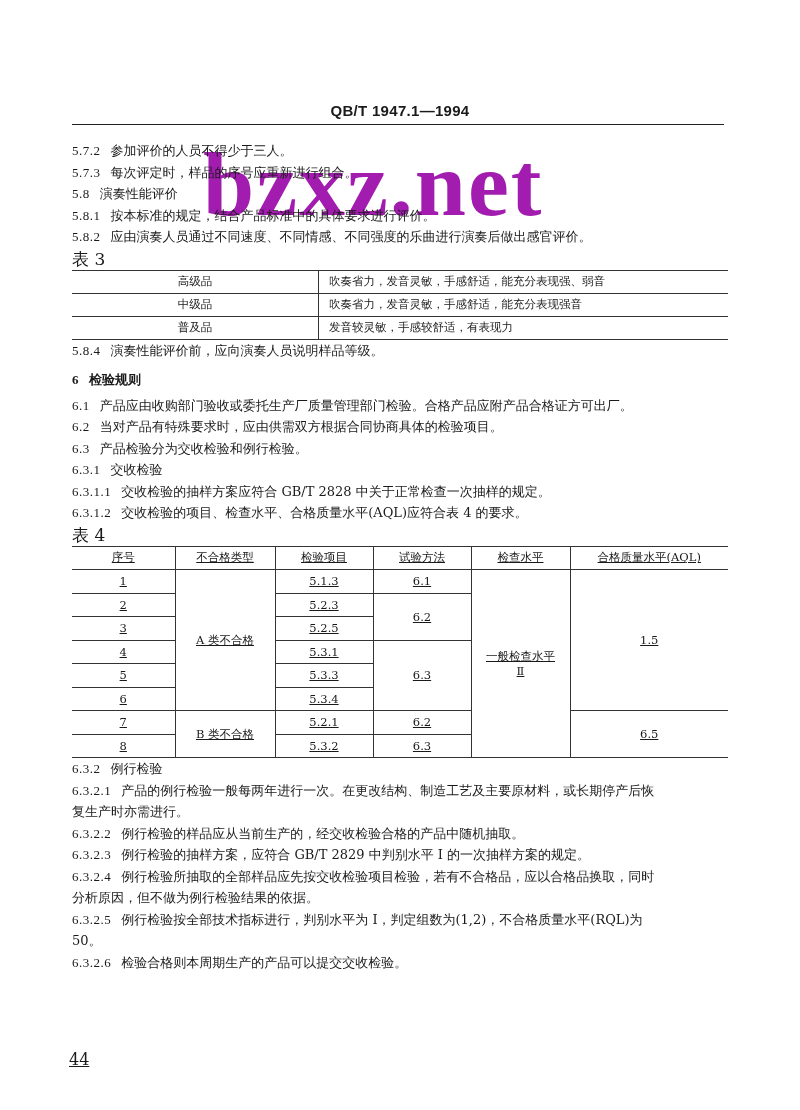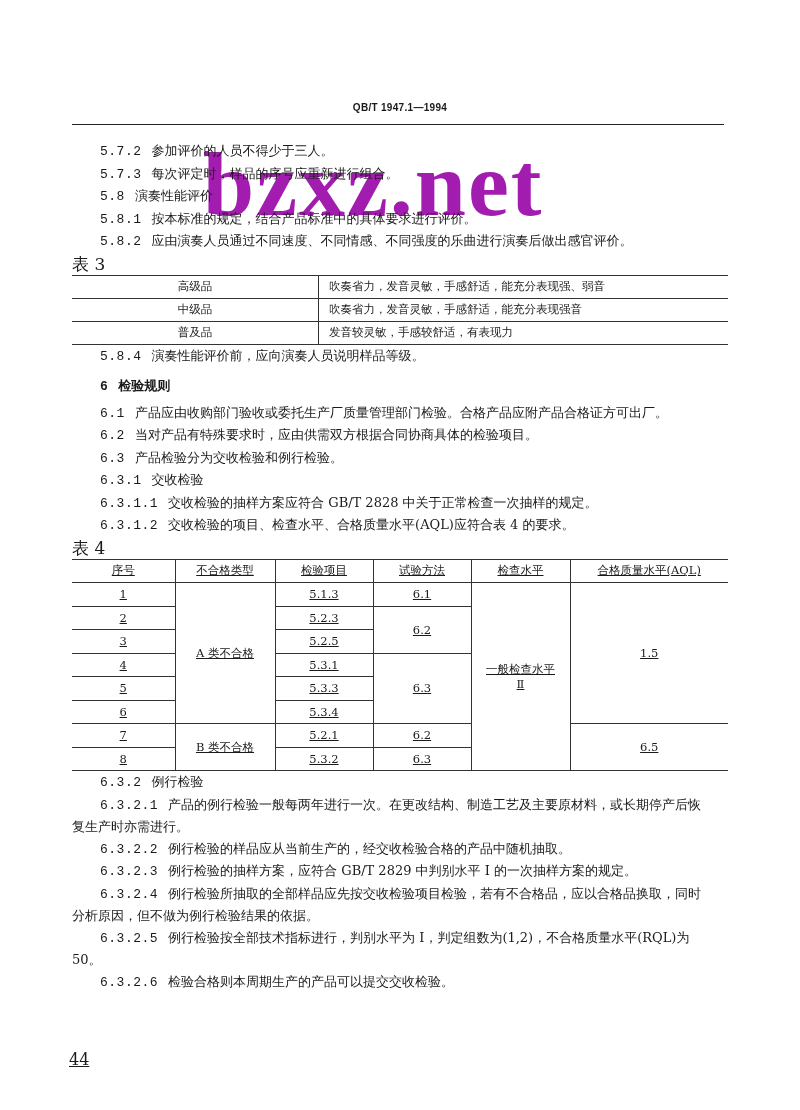--- a/index.html
+++ b/index.html
@@ -9,30 +9,30 @@
     color: #1a1a1a;
   }
   .watermark {
     position: absolute; left: 203px; top: 138px;
     font-family: Liberation Serif, serif;
     font-weight: bold; font-size: 92px; letter-spacing: 2px;
     color: #a21caf; line-height: 1; z-index: 0; user-select: none; text-align: right;
   }
   .doc-header {
     position: absolute; left: 0; top: 102px; width: 800px;
-    text-align: center; font-size: 10px; font-weight: bold;
+    text-align: center; font-size: 15px; font-weight: bold;
     font-family: "Liberation Sans", "DejaVu Sans", sans-serif; letter-spacing: 0.3px;
   }
   .header-rule {
     position: absolute; left: 72px; top: 124px; width: 652px;
     border-top: 1.5px solid #222;
   }
   .content { position: absolute; left: 72px; top: 140px; width: 656px; z-index: 1; }
   .line { font-size: 13px; line-height: 21.5px; white-space: nowrap; }
-  .num { display: inline-block; font-family: Liberation Mono, monospace; letter-spacing: 0.5px; margin-right: 10px; margin-left: 28px; }
+  .num { display: inline-block; font-family: Liberation Serif, serif; letter-spacing: 0.5px; margin-right: 10px; }
   .h1 { font-weight: bold; }
   .cont { padding-left: 0; }
   .caption { text-align: left; font-size: 17px; line-height: 18px; margin: 2px 0 2px 0; }
   table { border-collapse: collapse; width: 100%; font-size: 11.5px; }
   table.t3 td, table.t3 th { border-top: 1.2px solid #333; border-bottom: 1.2px solid #333; height: 22px; padding: 0; }
   table.t3 th { font-weight: normal; letter-spacing: 14px; }
   table.t3 td.grade { text-align: center; border-right: 1.2px solid #333; width: 246px; }
   table.t3 th.grade { border-right: 1.2px solid #333; text-align: center; }
   table.t3 td.perf { padding-left: 10px; }
   table.t4 { font-size: 11.5px; text-decoration: underline; }

